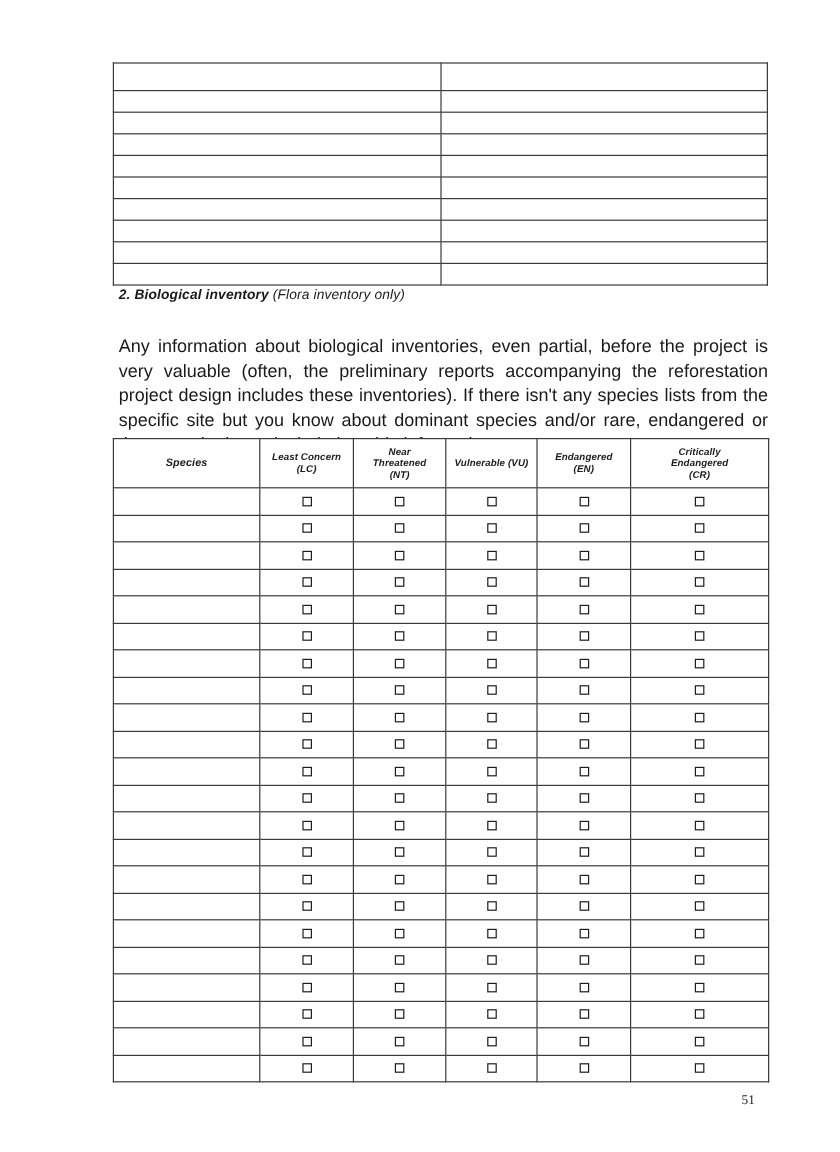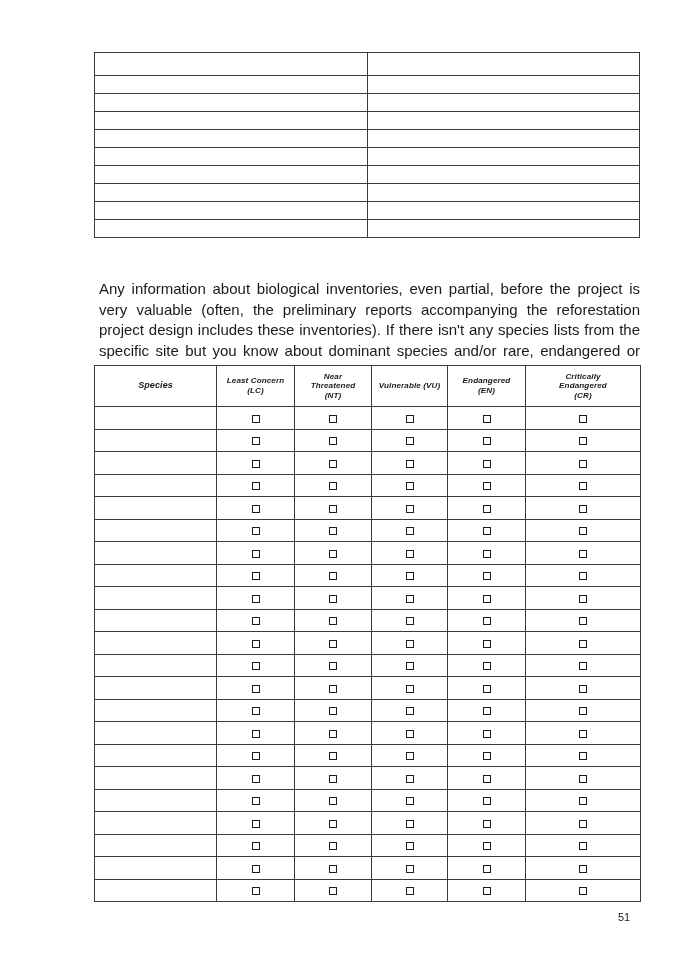--- a/index.html
+++ b/index.html
@@ -125,20 +125,21 @@
     font-size: 0;
   }
 
   
   .page-number {
     position: absolute;
     left: 618px;
     top: 911px;
     font-size: 11px;
     color: #1a1a1a;
+    font-family: Liberation Serif, serif;
   }
 </style>
 </head>
 <body>
 
 <div class="page">
 
   <table class="doc-table top-table">
     <tbody id="top-table-body">
         <tr class="tall-row">
@@ -177,20 +178,25 @@
           <td></td>
           <td></td>
         </tr>
         <tr>
           <td></td>
           <td></td>
         </tr>
       </tbody>
   </table>
 
+  <div class="section-heading">
+    <span class="h-num">2.</span>
+    <span class="h-title">Biological  inventory</span>
+    <span class="h-sub">(Flora inventory only)</span>
+  </div>
 
   <p class="body-para">Any information about biological inventories, even partial, before the  project is very valuable (often, the preliminary reports accompanying the reforestation  project design includes these inventories).  If there isn't any species lists from the  specific site but you know about dominant species and/or rare, endangered or threatened, please include just this information.</p>
 
   <table class="doc-table species-table">
     <colgroup>
       <col class="c-species">
       <col class="c-lc">
       <col class="c-nt">
       <col class="c-vu">
       <col class="c-en">

